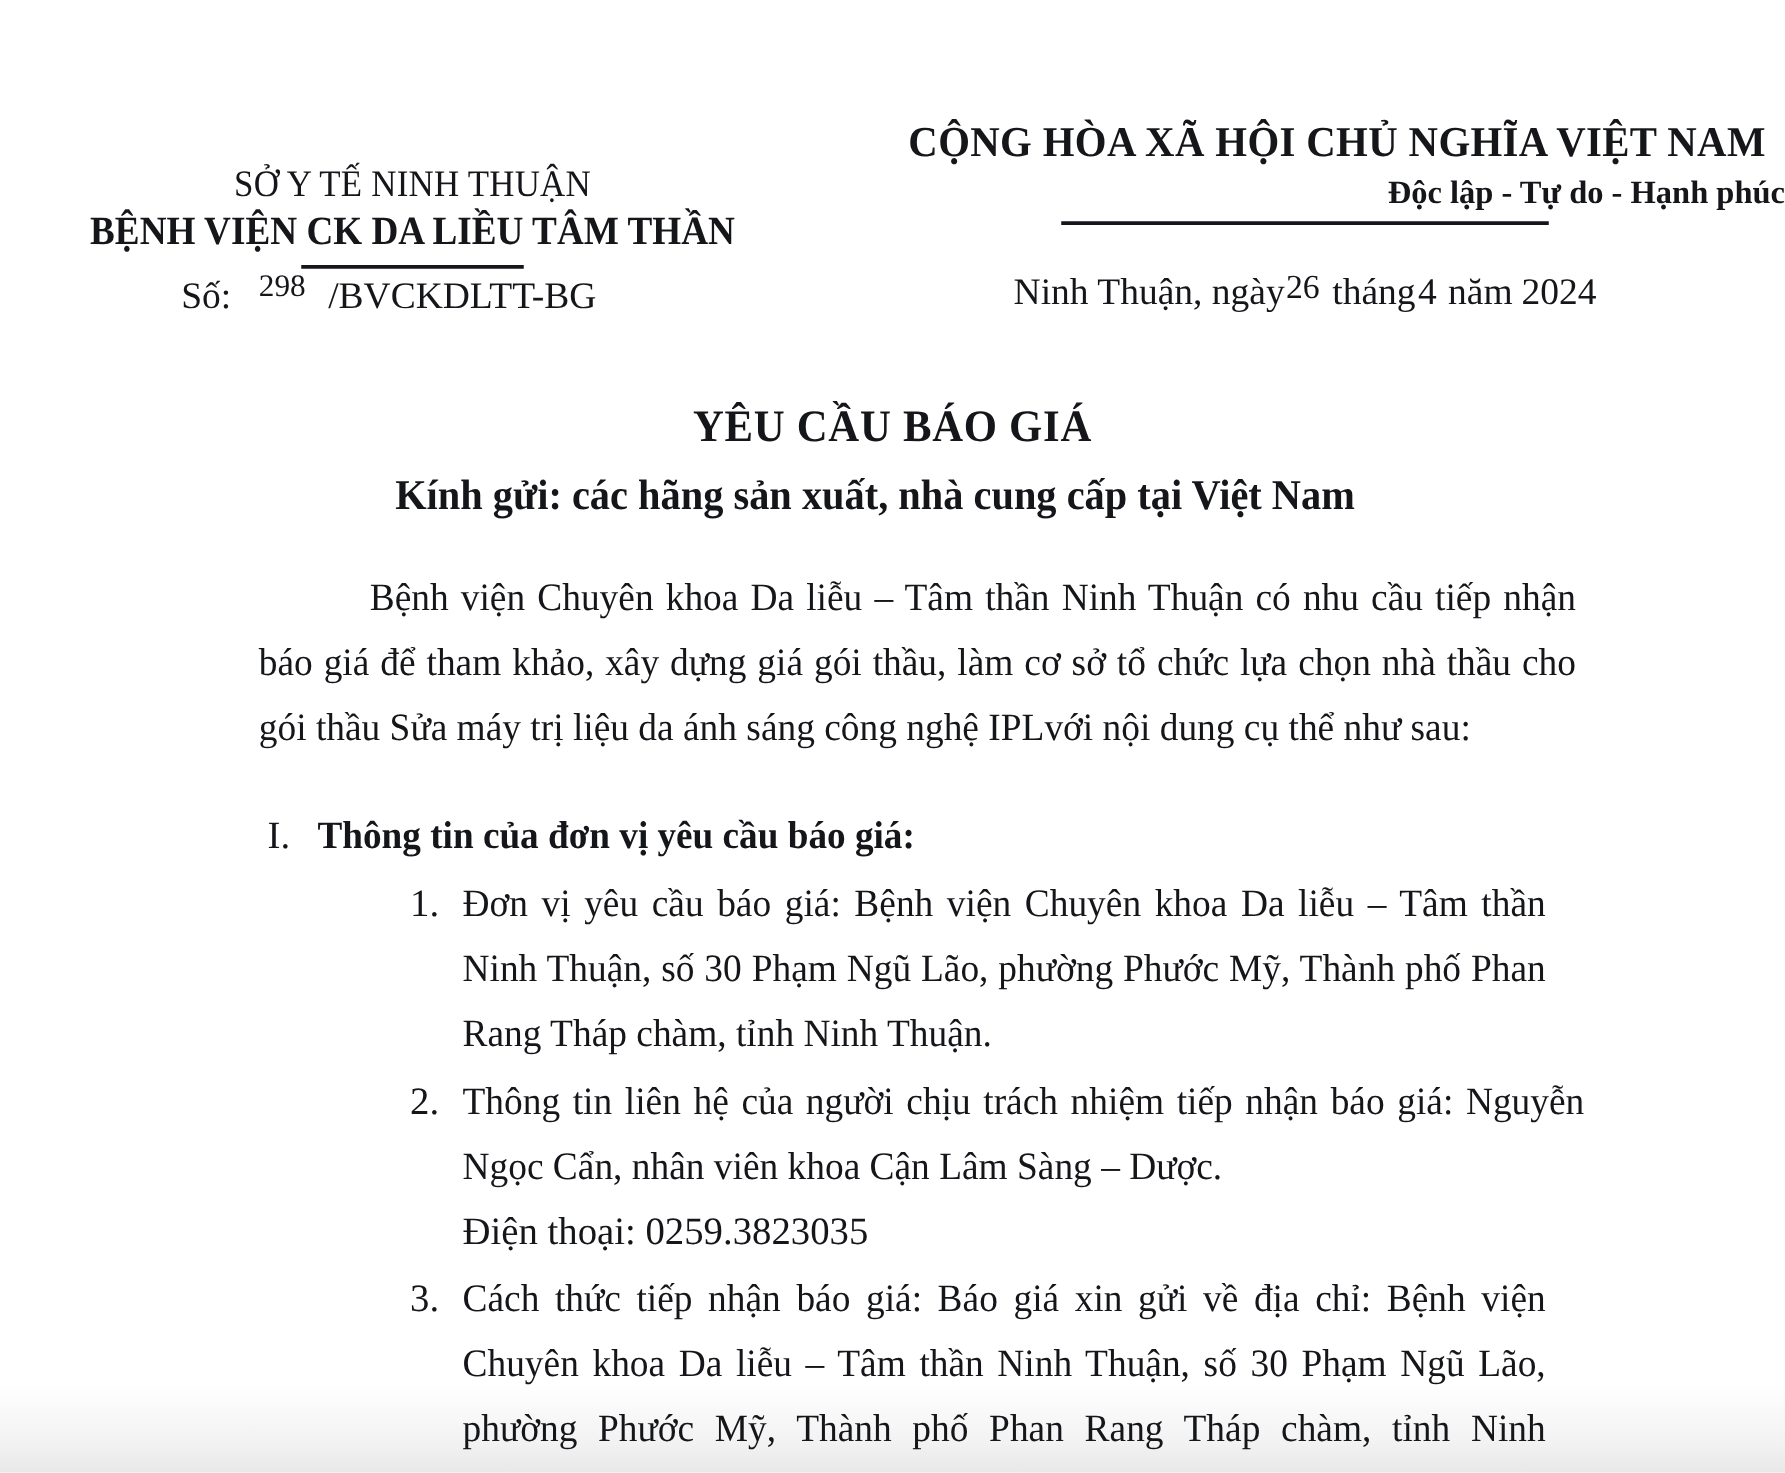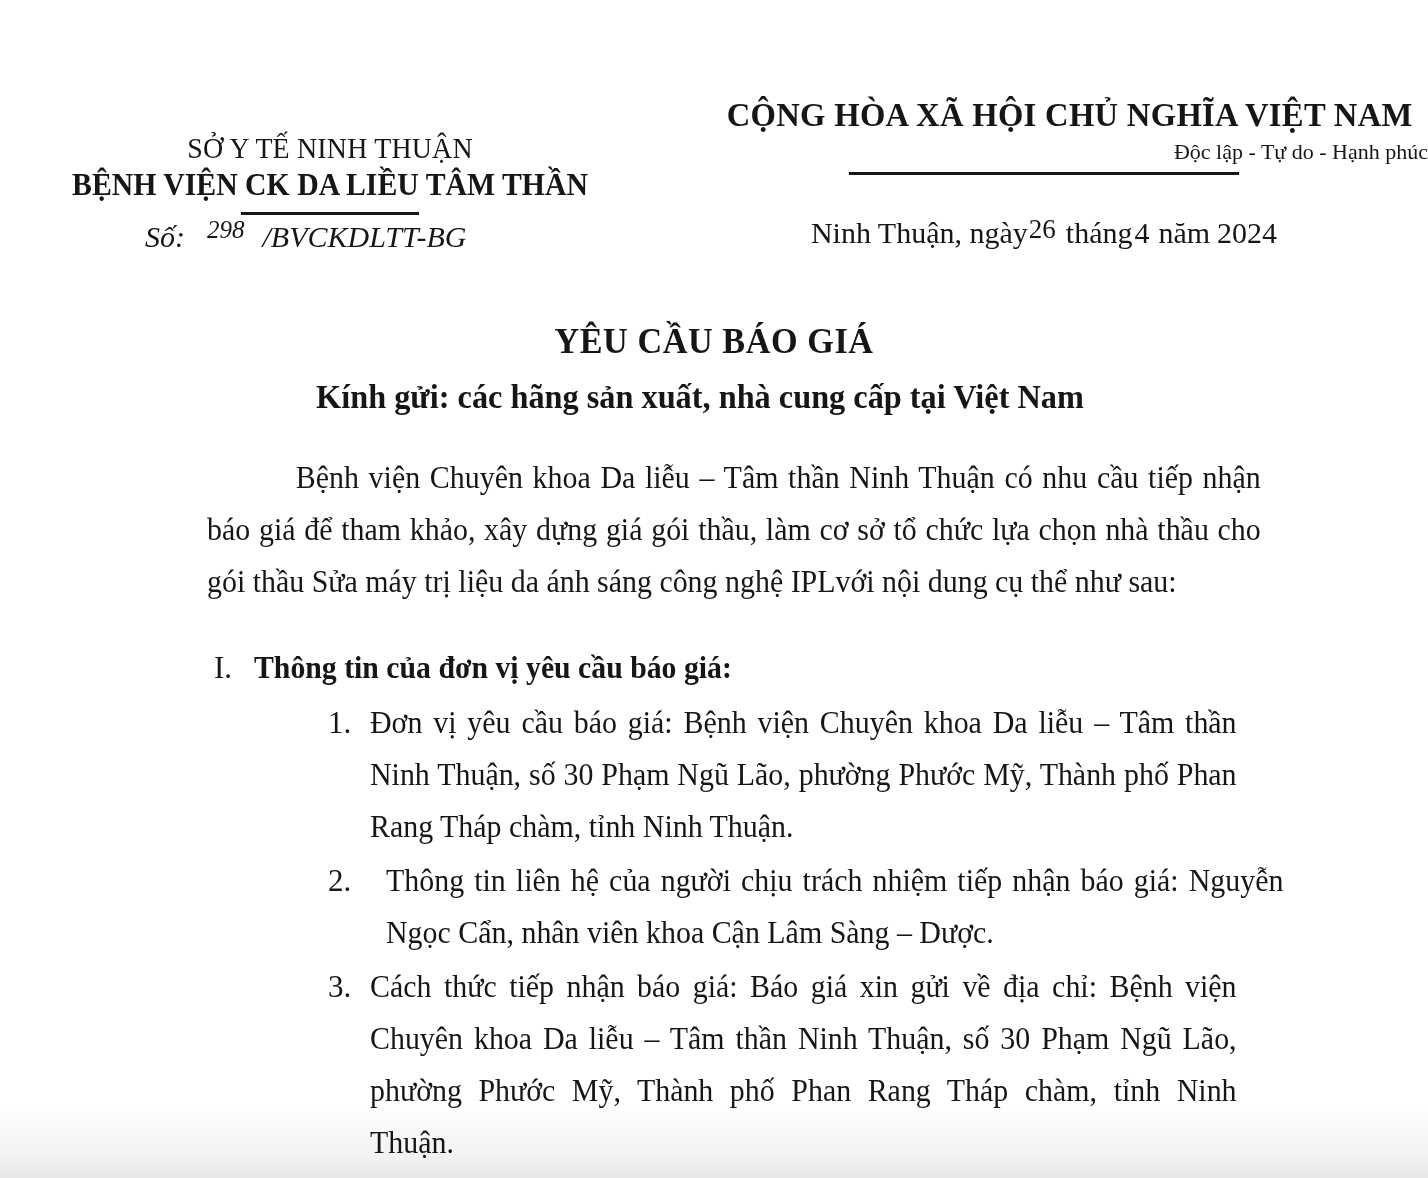--- a/index.html
+++ b/index.html
@@ -76,41 +76,40 @@
   .nation-line1 {
     font-size: 34px;
     font-weight: bold;
     line-height: 1.1;
     letter-spacing: .3px;
     white-space: nowrap;
     transform: scaleX(0.96);
     transform-origin: center top;
   }
   .nation-line2 {
-    font-size: 22px;
-    font-weight: normal;
+    font-size: 26px;
+    font-weight: bold;
     line-height: 1.18;
     margin-top: 6px;
     white-space: nowrap;
   }
   .rule-right {
     width: 390px;
     height: 3px;
     background: #14161b;
     margin: 7px auto 0 auto;
   }
 
   
   .numline {
     position: absolute;
     top: 216px;
     left: 145px;
     font-size: 30px;
     white-space: nowrap;
-    font-style: italic;
   }
   .numline .so-label { }
   .numline .so-value {
     display: inline-block;
     font-size: 25px;
     vertical-align: 9px;
     margin: 0 6px 0 22px;
   }
   .numline .so-suffix {
     margin-left: 12px;
@@ -274,22 +273,23 @@
 
     <div class="olist">
 
       <div class="oitem">
         <span class="onum">1.</span>
         <span class="otext">Đơn vị yêu cầu báo giá: Bệnh viện Chuyên khoa Da liễu – Tâm thần Ninh Thuận, số 30 Phạm Ngũ Lão, phường Phước Mỹ, Thành phố Phan Rang Tháp chàm, tỉnh Ninh Thuận.</span>
       </div>
 
       <div class="oitem">
         <span class="onum">2.</span>
-        <span style="flex:1 1 auto;margin-left:16px;">
+        <span style="flex:1 1 auto;">
           <span class="otext" style="display:block;">Thông tin liên hệ của người chịu trách nhiệm tiếp nhận báo giá: Nguyễn Ngọc Cẩn, nhân viên khoa Cận Lâm Sàng – Dược.</span>
+          <span class="phone-line" style="display:block;">Điện thoại: 0259.3823035</span>
         </span>
       </div>
 
       <div class="oitem">
         <span class="onum">3.</span>
         <span class="otext">Cách thức tiếp nhận báo giá: Báo giá xin gửi về địa chỉ: Bệnh viện Chuyên khoa Da liễu – Tâm thần Ninh Thuận, số 30 Phạm Ngũ Lão, phường Phước Mỹ, Thành phố Phan Rang Tháp chàm, tỉnh Ninh Thuận.</span>
       </div>
 
     </div>
   </div>

